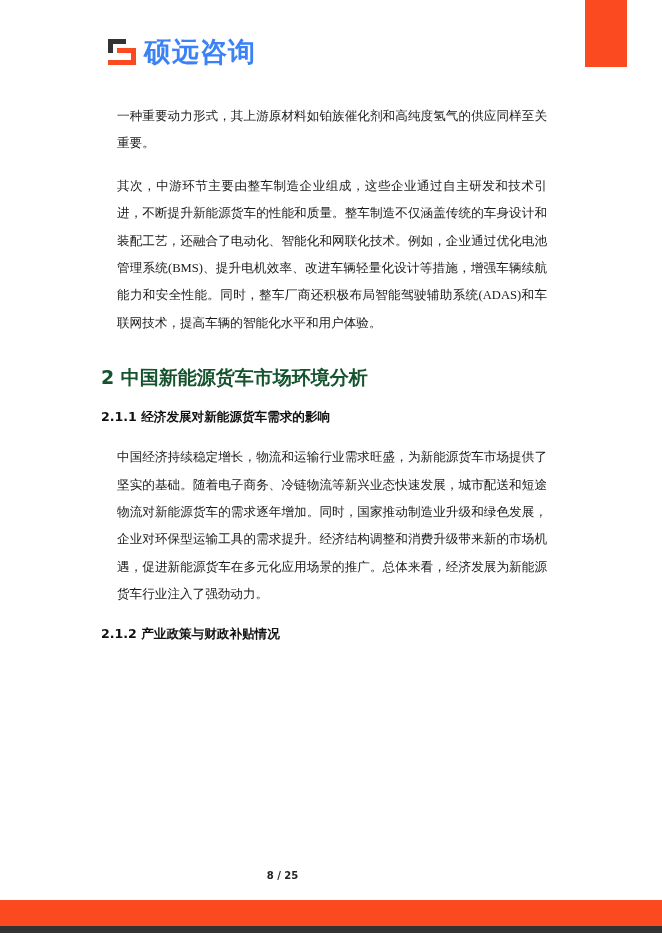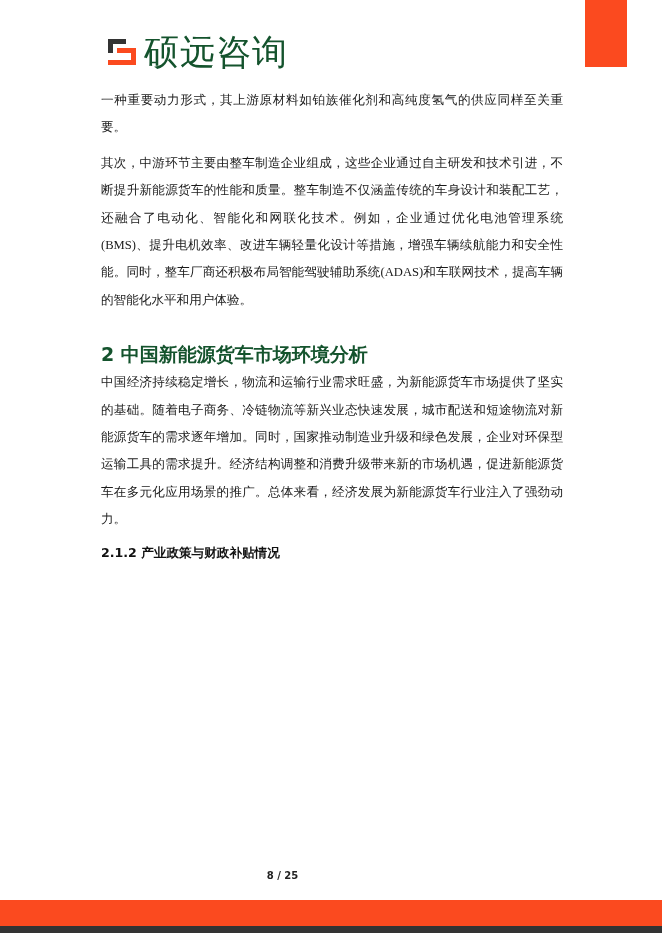--- a/index.html
+++ b/index.html
@@ -12,28 +12,28 @@
   .corner-tab {
     position:absolute; left:585px; top:0; width:42px; height:67px;
     background:#fb4a1f;
   }
   .logo {
     position:absolute; left:106px; top:34px; height:36px;
     display:flex; align-items:center;
   }
   .logo-mark { width:32px; height:30px; margin-right:6px; }
   .logo-text {
-    font-size:35px; color:#14532d; letter-spacing:1px; font-weight:normal;
+    font-size:27px; color:#3b82f6; letter-spacing:1px; font-weight:bold;
     line-height:36px;
   }
   .content {
     position:absolute; left:101px; top:86px; width:462px;
   }
   p.body {
-    margin:0; font-size:12.6px; line-height:27.4px; text-align:justify;
+    margin:16px; font-size:12.6px; line-height:27.4px; text-align:justify;
     color:#1a1a1a;
   }
   p.gap { margin-top:9px;font-family:Liberation Serif, serif; }
   h1 {
     margin:0; font-size:19px; font-weight:bold; line-height:28px; color:#14532d;
   }
   h2 {
     margin:0; font-size:14.5px; font-weight:bold; line-height:22px; color:#111;
   }
   h3 {
@@ -64,19 +64,20 @@
     <path d="M11 11 H30 V28 H2 V23 H25 V16 H11 Z" fill="#fb4a1f"></path>
   </svg>
   <span class="logo-text">硕远咨询</span>
 </div>
 
 <div class="content">
   <p class="body">一种重要动力形式，其上游原材料如铂族催化剂和高纯度氢气的供应同样至关重要。</p>
   <p class="body gap">其次，中游环节主要由整车制造企业组成，这些企业通过自主研发和技术引进，不断提升新能源货车的性能和质量。整车制造不仅涵盖传统的车身设计和装配工艺，还融合了电动化、智能化和网联化技术。例如，企业通过优化电池管理系统(BMS)、提升电机效率、改进车辆轻量化设计等措施，增强车辆续航能力和安全性能。同时，整车厂商还积极布局智能驾驶辅助系统(ADAS)和车联网技术，提高车辆的智能化水平和用户体验。</p>
 
   <h1 style="margin-top:26px;">2  中国新能源货车市场环境分析</h1>
+  <h3 style="margin-top:16px;">2.1.1  经济发展对新能源货车需求的影响</h3>
   <p class="body">中国经济持续稳定增长，物流和运输行业需求旺盛，为新能源货车市场提供了坚实的基础。随着电子商务、冷链物流等新兴业态快速发展，城市配送和短途物流对新能源货车的需求逐年增加。同时，国家推动制造业升级和绿色发展，企业对环保型运输工具的需求提升。经济结构调整和消费升级带来新的市场机遇，促进新能源货车在多元化应用场景的推广。总体来看，经济发展为新能源货车行业注入了强劲动力。</p>
   <h3 style="margin-top:10px;">2.1.2  产业政策与财政补贴情况</h3>
 </div>
 
 <div class="page-number">8 / 25</div>
 <div class="footer-bar"></div>
 <div class="footer-line"></div>
 
 </body></html>

